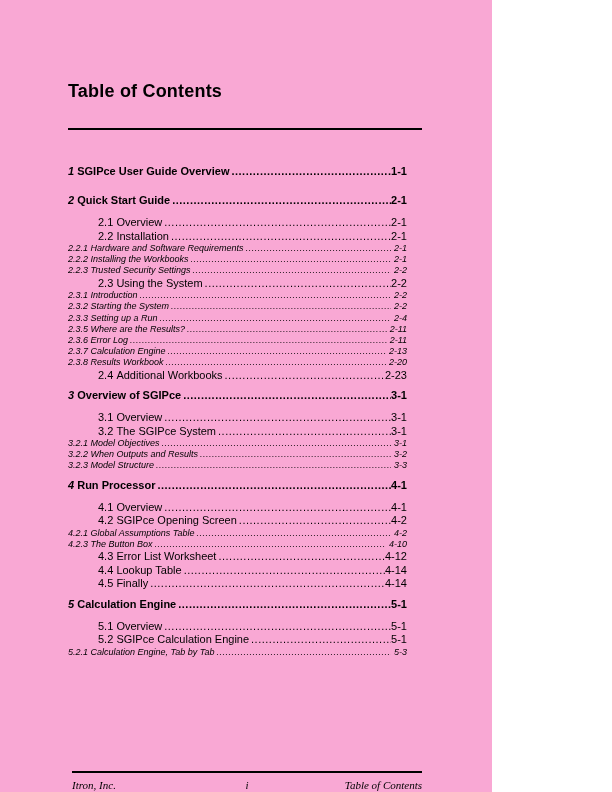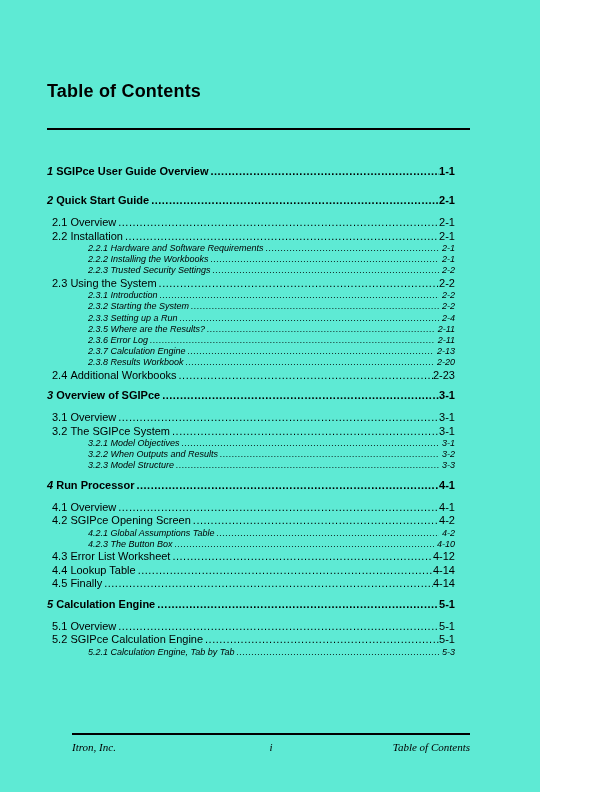--- a/index.html
+++ b/index.html
@@ -1,25 +1,25 @@
 <!DOCTYPE html>
 <html><head>
 <meta charset="utf-8">
 <style>
   html, body { margin: 0; padding: 0; background: #ffffff; }
   .page {
     position: relative;
-    width: 540px;
+    width: 492px;
     height: 792px;
-    background: #5eead4;
+    background: #f9a8d4;
     color: #000000;
     font-family: "Liberation Sans", sans-serif;
     overflow: hidden;
     box-sizing: border-box;
-    padding: 78px 70px 0 47px; 
+    padding: 78px 70px 0 68px; 
   }
   .doc-title {
     font-size: 18px;
     font-weight: bold;
     line-height: 26px;
     letter-spacing: 0.2px;
   }
   .title-rule {
     border: none;
     border-top: 2px solid #000000;
@@ -53,35 +53,34 @@
     font-size: 11px;
     font-weight: bold;
     line-height: 14px;
     margin-top: 6px;
     margin-bottom: 9px;
   }
   .lvl-chapter .num { font-style: italic; }
   .lvl-section {
     font-size: 11px;
     line-height: 13.5px;
-    margin-left: 5px;
+    margin-left: 30px;
   }
   .lvl-subsection {
     font-size: 9px;
     font-style: italic;
     line-height: 11.2px;
-    margin-left: 41px;
   }
   .lvl-subsection .pagenum { margin-left: 3px; }
   
   .footer {
     position: absolute;
     left: 72px;
     right: 70px;
-    top: 733px;
+    top: 771px;
     border-top: 2px solid #000000;
     font-family: "Liberation Serif", serif;
     font-style: italic;
     font-size: 11px;
   }
   .footer-row {
     display: flex;
     justify-content: space-between;
     align-items: baseline;
     padding-top: 6px;

